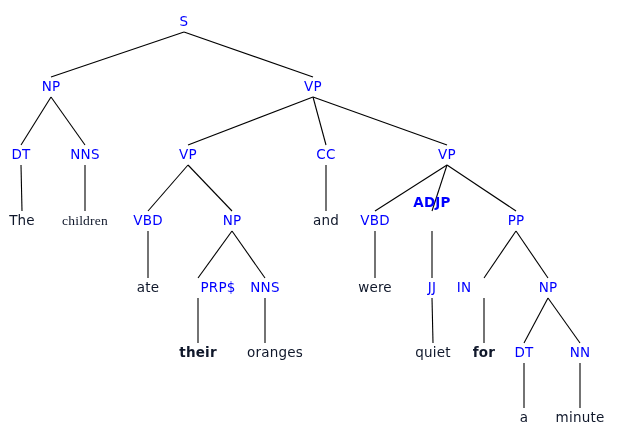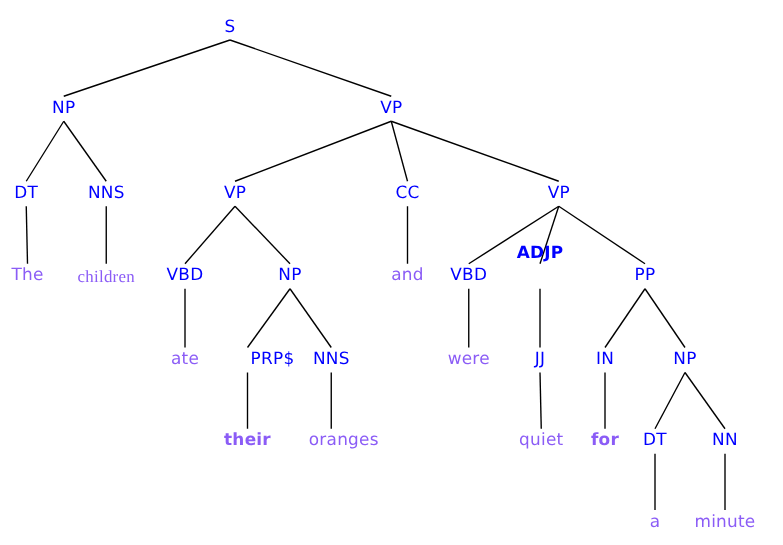--- a/index.html
+++ b/index.html
@@ -27,21 +27,21 @@
     transform: translate(-50%, -50%);
     white-space: nowrap;
     font-size: 13.5px;
     line-height: 1;
     letter-spacing: 0.2px;
   }
   .node-nonterminal {
     color: #0000ff;
   }
   .node-leaf {
-    color: #8b5cf6;
+    color: #0f172a;
   }
 </style>
 </head>
 <body>
 
 <div id="tree-canvas">
   <svg id="edge-layer" viewBox="0 0 626 436">
       <line x1="184" y1="32" x2="51" y2="77" stroke="#000000" stroke-width="1.1" shape-rendering="geometricPrecision"></line>
       <line x1="184" y1="32" x2="313" y2="77" stroke="#000000" stroke-width="1.1" shape-rendering="geometricPrecision"></line>
       <line x1="51" y1="97" x2="21" y2="145" stroke="#000000" stroke-width="1.1" shape-rendering="geometricPrecision"></line>
@@ -88,21 +88,21 @@
       <div class="tree-node node-nonterminal" style="left: 232px; top: 221px;">NP</div>
       <div class="tree-node node-leaf" style="left: 326px; top: 221px;">and</div>
       <div class="tree-node node-nonterminal" style="left: 375px; top: 221px;">VBD</div>
       <div class="tree-node node-nonterminal" style="left: 432px; top: 203px; font-weight: bold;">ADJP</div>
       <div class="tree-node node-nonterminal" style="left: 516px; top: 221px;">PP</div>
       <div class="tree-node node-leaf" style="left: 148px; top: 288px;">ate</div>
       <div class="tree-node node-nonterminal" style="left: 198px; top: 288px; margin-left: 20px;">PRP$</div>
       <div class="tree-node node-nonterminal" style="left: 265px; top: 288px;">NNS</div>
       <div class="tree-node node-leaf" style="left: 375px; top: 288px;">were</div>
       <div class="tree-node node-nonterminal" style="left: 432px; top: 288px;">JJ</div>
-      <div class="tree-node node-nonterminal" style="left: 484px; top: 288px; text-align: right;">IN</div>
+      <div class="tree-node node-nonterminal" style="left: 464px; top: 288px; text-align: right;">IN</div>
       <div class="tree-node node-nonterminal" style="left: 548px; top: 288px;">NP</div>
       <div class="tree-node node-leaf" style="left: 198px; top: 353px; font-weight: bold;">their</div>
       <div class="tree-node node-leaf" style="left: 275px; top: 353px;">oranges</div>
       <div class="tree-node node-leaf" style="left: 433px; top: 353px;">quiet</div>
       <div class="tree-node node-leaf" style="left: 484px; top: 353px; font-weight: bold;">for</div>
       <div class="tree-node node-nonterminal" style="left: 524px; top: 353px;">DT</div>
       <div class="tree-node node-nonterminal" style="left: 580px; top: 353px;">NN</div>
       <div class="tree-node node-leaf" style="left: 524px; top: 418px;">a</div>
       <div class="tree-node node-leaf" style="left: 580px; top: 418px;">minute</div>
     </div>

